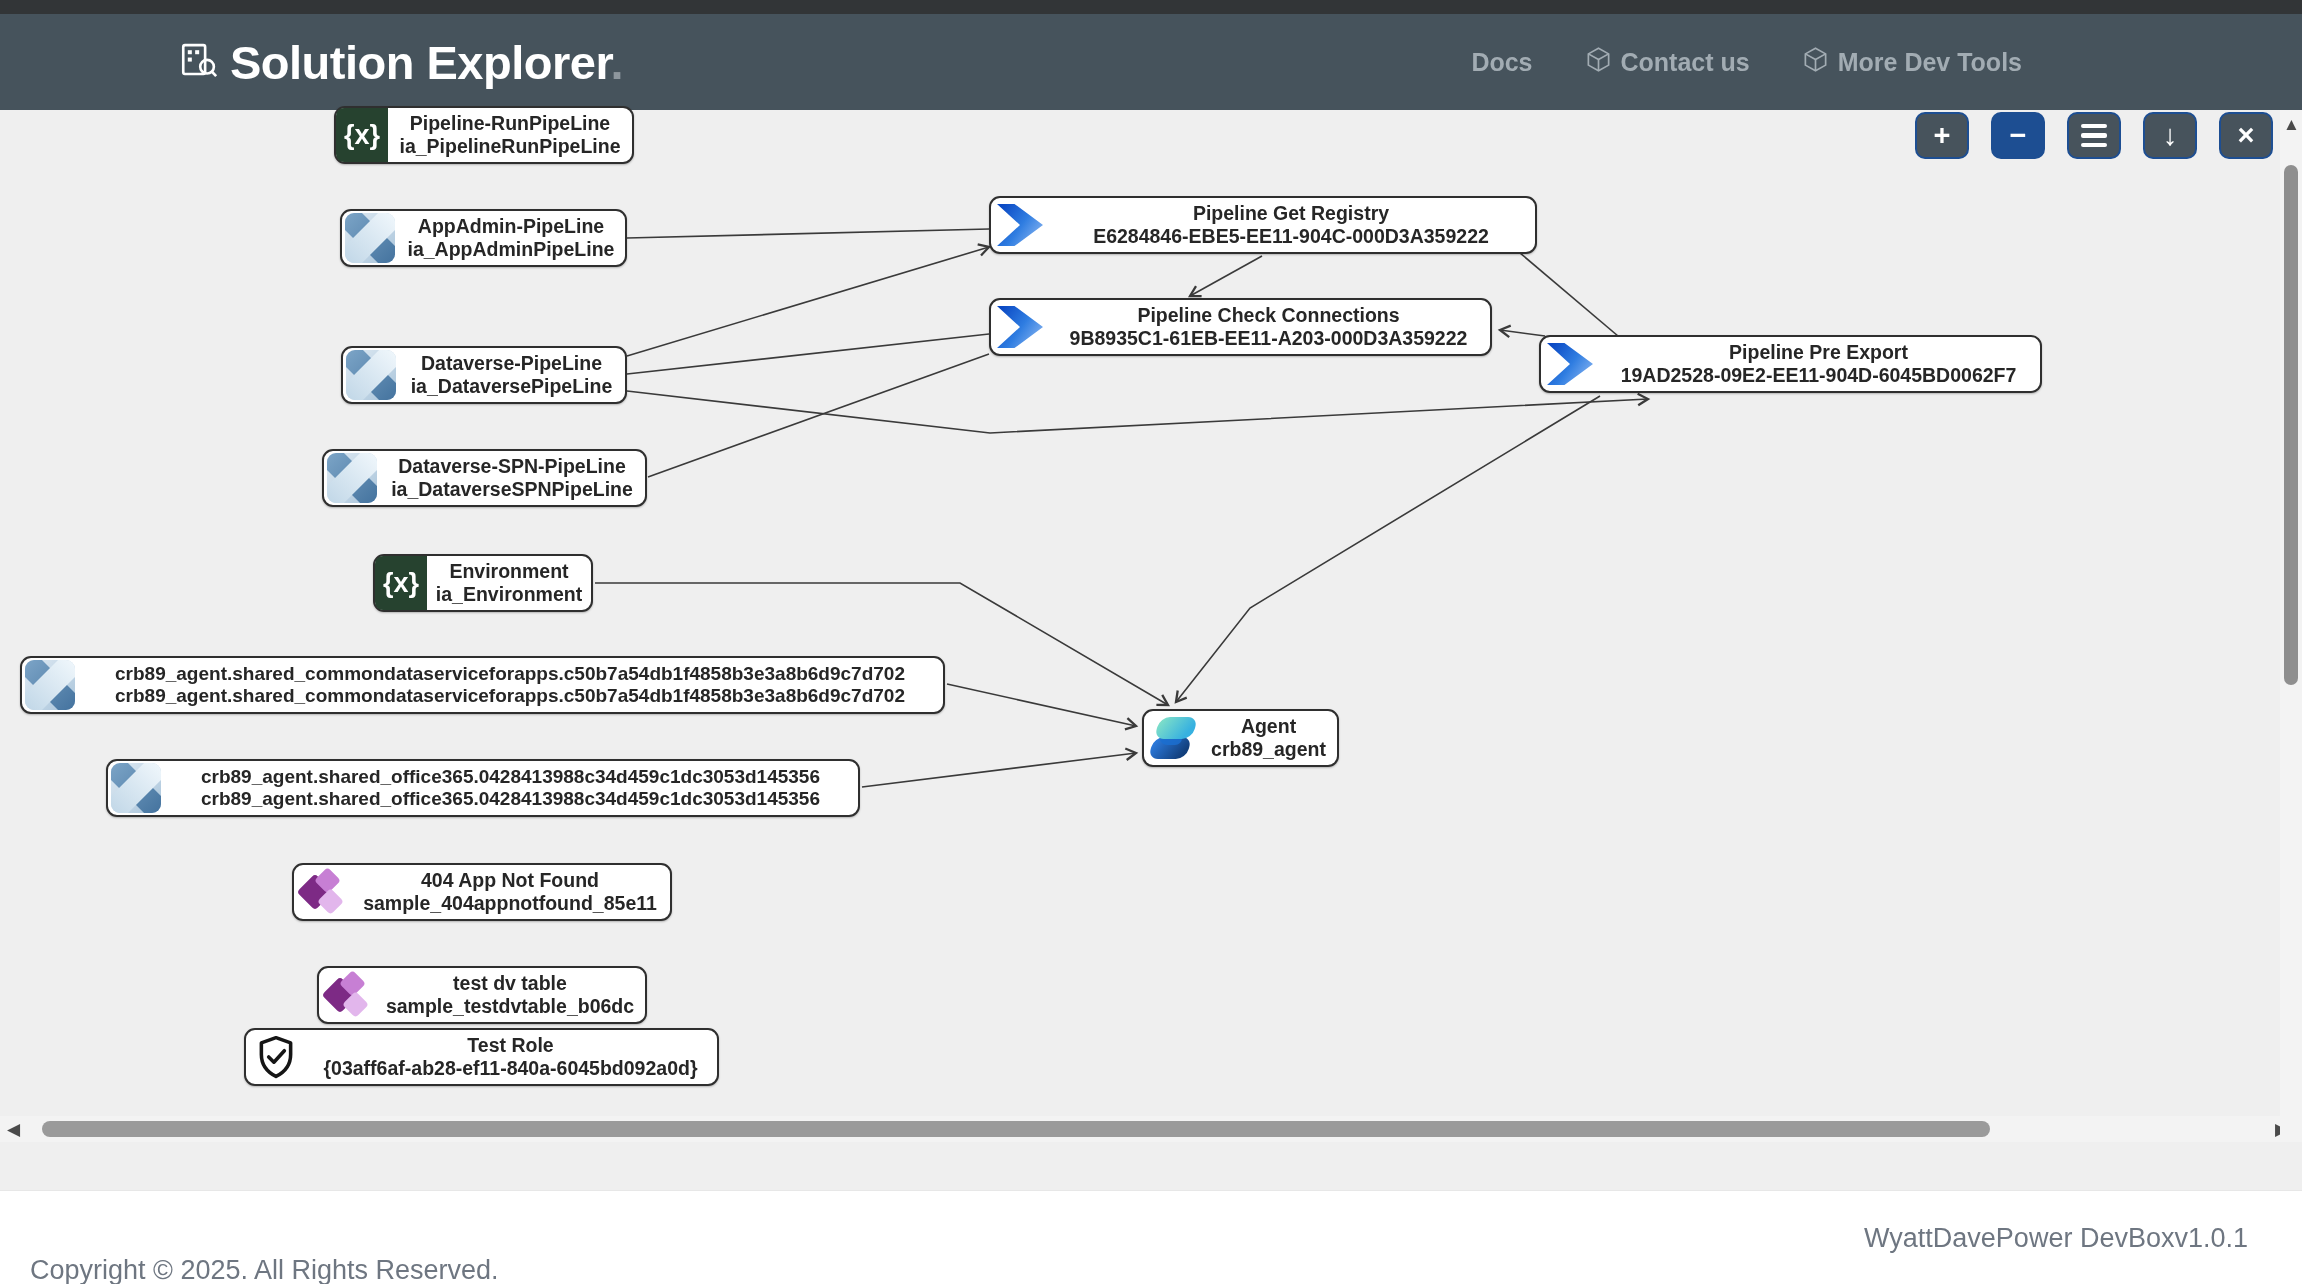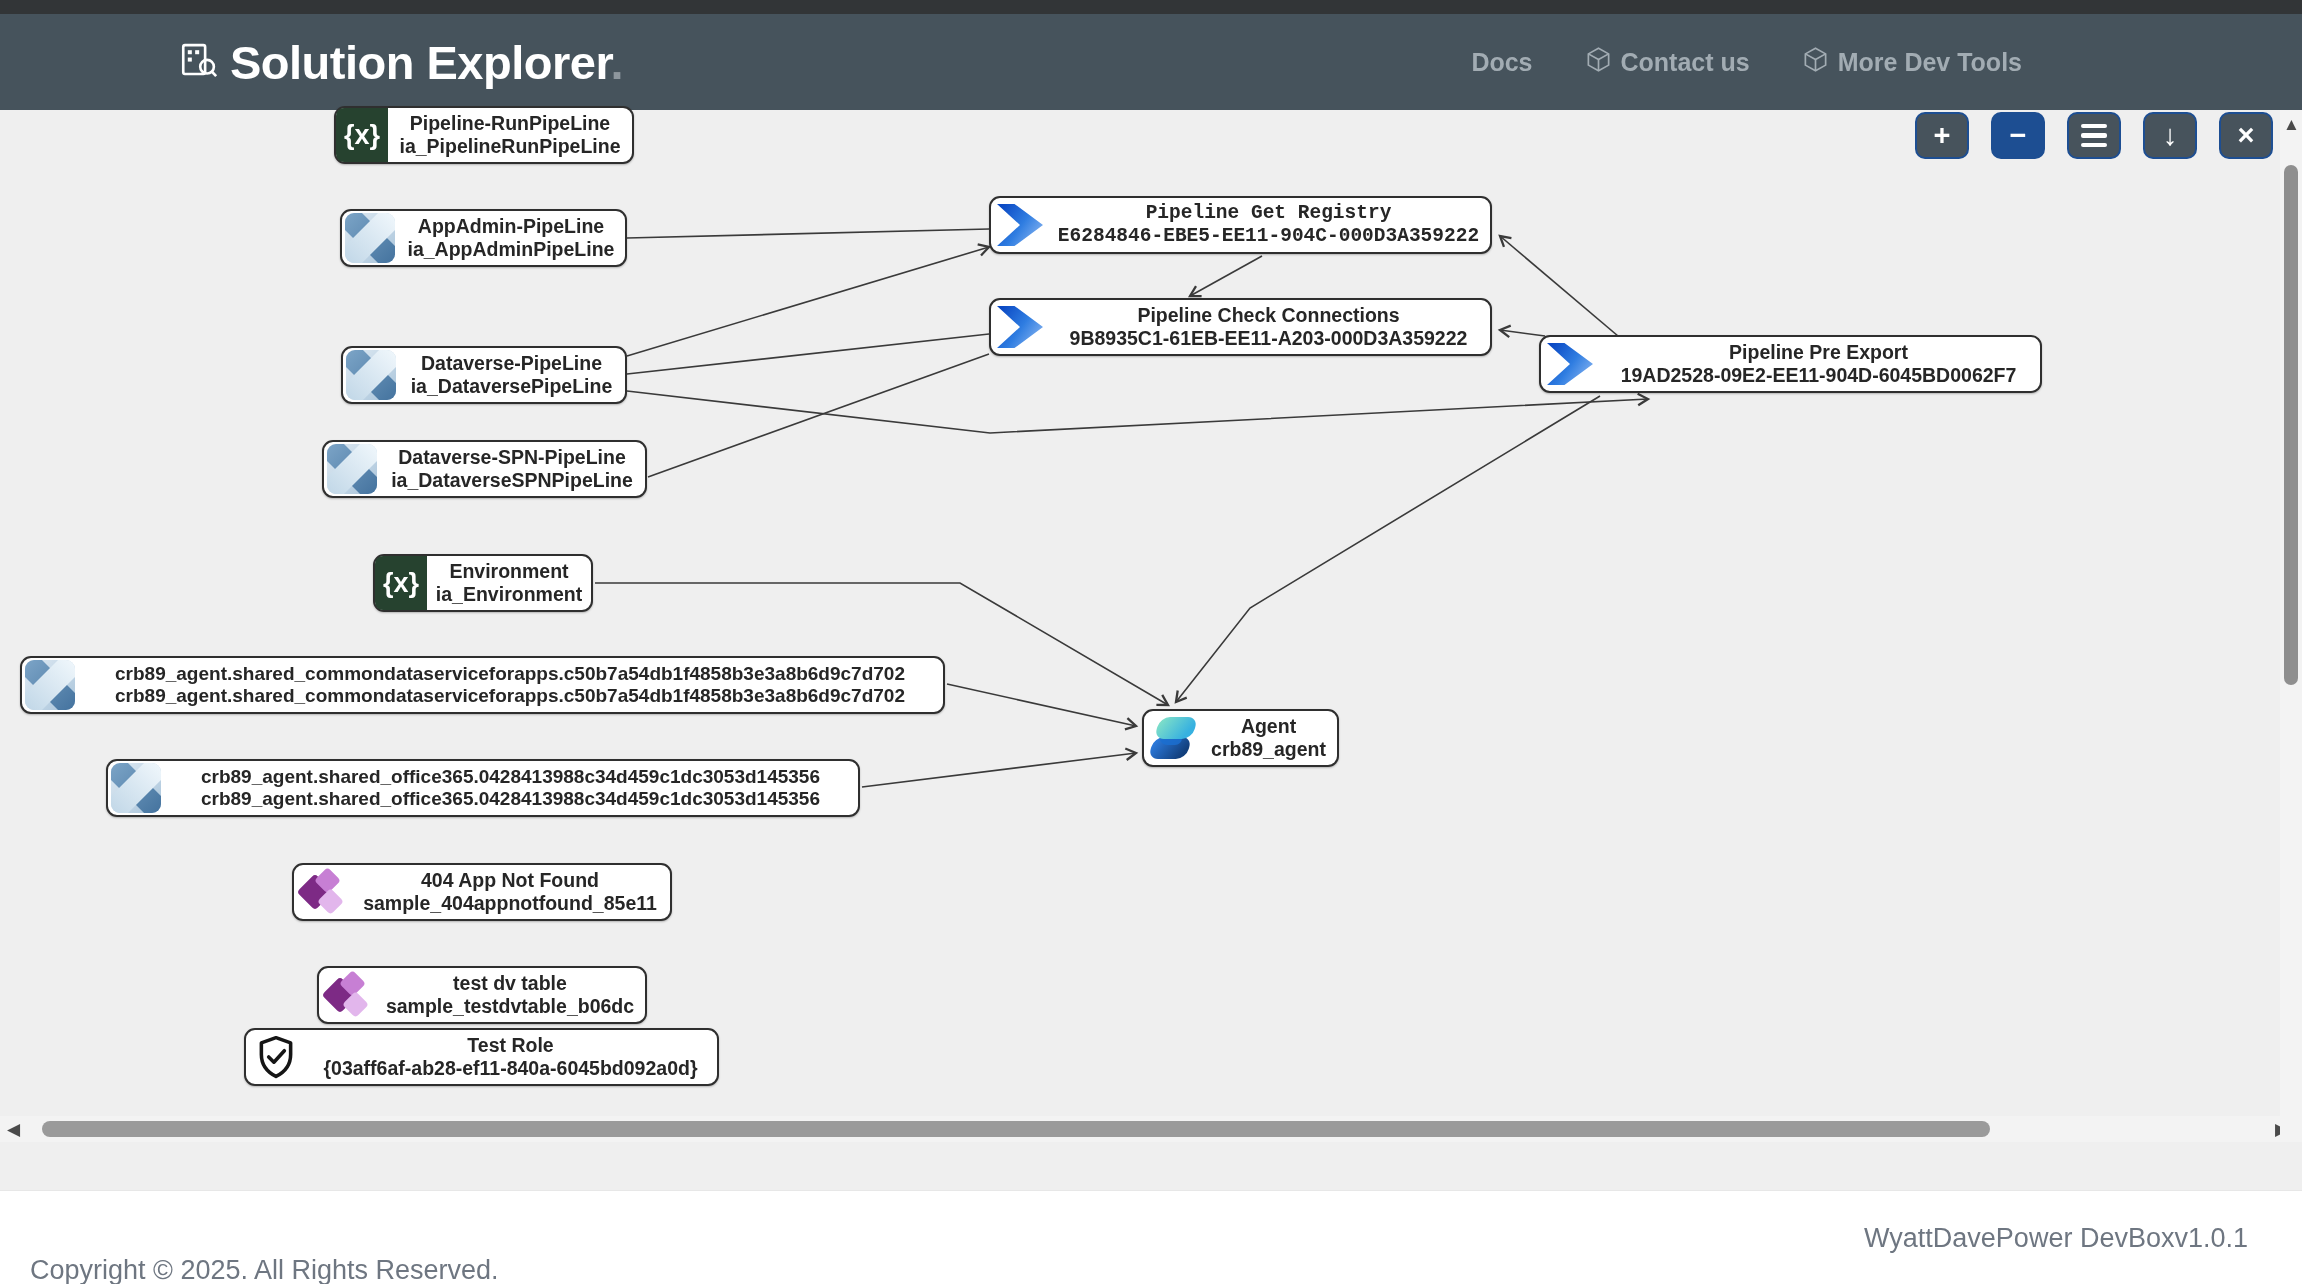--- a/index.html
+++ b/index.html
@@ -134,21 +134,21 @@
         <div class="ic-connref">
           <div class="bar b1"></div>
           <div class="bar b2"></div>
         </div>
       </div>
       <div class="txt">
         <div class="t1">AppAdmin-PipeLine</div>
         <div class="t2">ia_AppAdminPipeLine</div>
       </div>
     </div>
-    <div class="node" style="left: 989px; top: 86px; width: 503px; height: 58px; font-family: Liberation Mono, monospace;">
+    <div class="node" style="left: 989px; top: 86px; width: 548px; height: 58px;">
       <div class="icon-zone">
         <div class="ic-flow"></div>
       </div>
       <div class="txt">
         <div class="t1">Pipeline Get Registry</div>
         <div class="t2">E6284846-EBE5-EE11-904C-000D3A359222</div>
       </div>
     </div>
     <div class="node" style="left: 989px; top: 188px; width: 503px; height: 58px;">
       <div class="icon-zone">
@@ -173,21 +173,21 @@
     </div>
     <div class="node" style="left: 1539px; top: 225px; width: 503px; height: 58px;">
       <div class="icon-zone">
         <div class="ic-flow"></div>
       </div>
       <div class="txt">
         <div class="t1">Pipeline Pre Export</div>
         <div class="t2">19AD2528-09E2-EE11-904D-6045BD0062F7</div>
       </div>
     </div>
-    <div class="node" style="left: 322px; top: 330px; width: 325px; height: 58px;">
+    <div class="node" style="left: 322px; top: 339px; width: 325px; height: 58px;">
       <div class="icon-zone">
         <div class="ic-connref">
           <div class="bar b1"></div>
           <div class="bar b2"></div>
         </div>
       </div>
       <div class="txt">
         <div class="t1">Dataverse-SPN-PipeLine</div>
         <div class="t2">ia_DataverseSPNPipeLine</div>
       </div>

